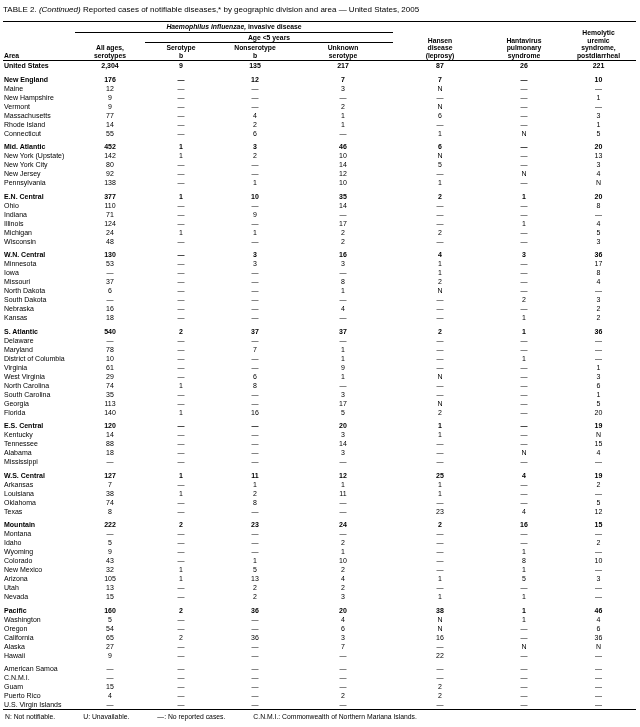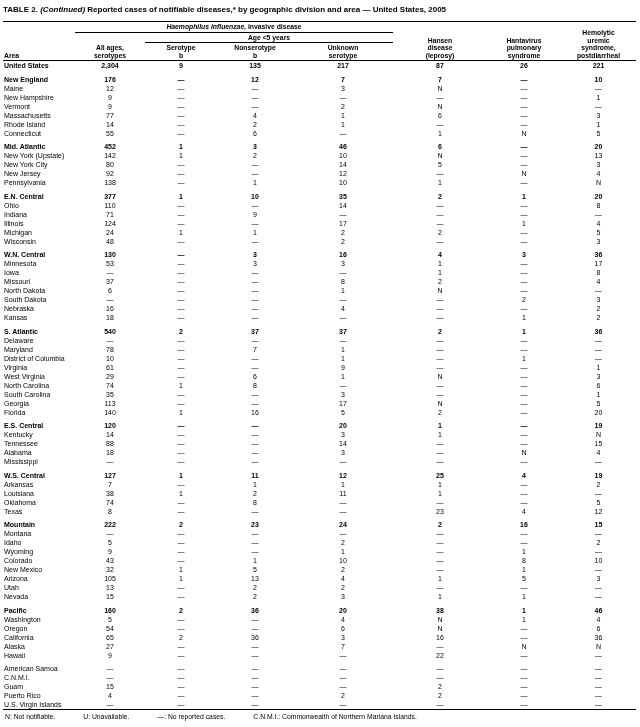--- a/index.html
+++ b/index.html
@@ -3,21 +3,21 @@
 <meta charset="utf-8">
 <style>
   html, body { margin: 0; padding: 0; }
   body {
     width: 640px; height: 727px;
     background: #ffffff; color: #000000;
     font-family: "Liberation Sans", sans-serif;
     overflow: hidden;
   }
   .page { padding: 5px 4px 0 3px; }
-  .title { font-size: 8px; font-weight: bold; line-height: 10px; margin-bottom: 6px; white-space: nowrap; }
+  .title { font-size: 8px; font-weight: normal; line-height: 10px; margin-bottom: 6px; white-space: nowrap; }
   table.data-table {
     border-collapse: collapse; table-layout: fixed; width: 633px;
     border-top: 1px solid #000; border-bottom: 1px solid #000;
   }
   thead { border-bottom: 1px solid #000; }
   thead th {
     font-size: 6.8px; font-weight: bold; line-height: 7.6px;
     vertical-align: bottom; padding: 1px 1px; text-align: center;
   }
   th.area-h { text-align: left; padding-left: 1px; }

